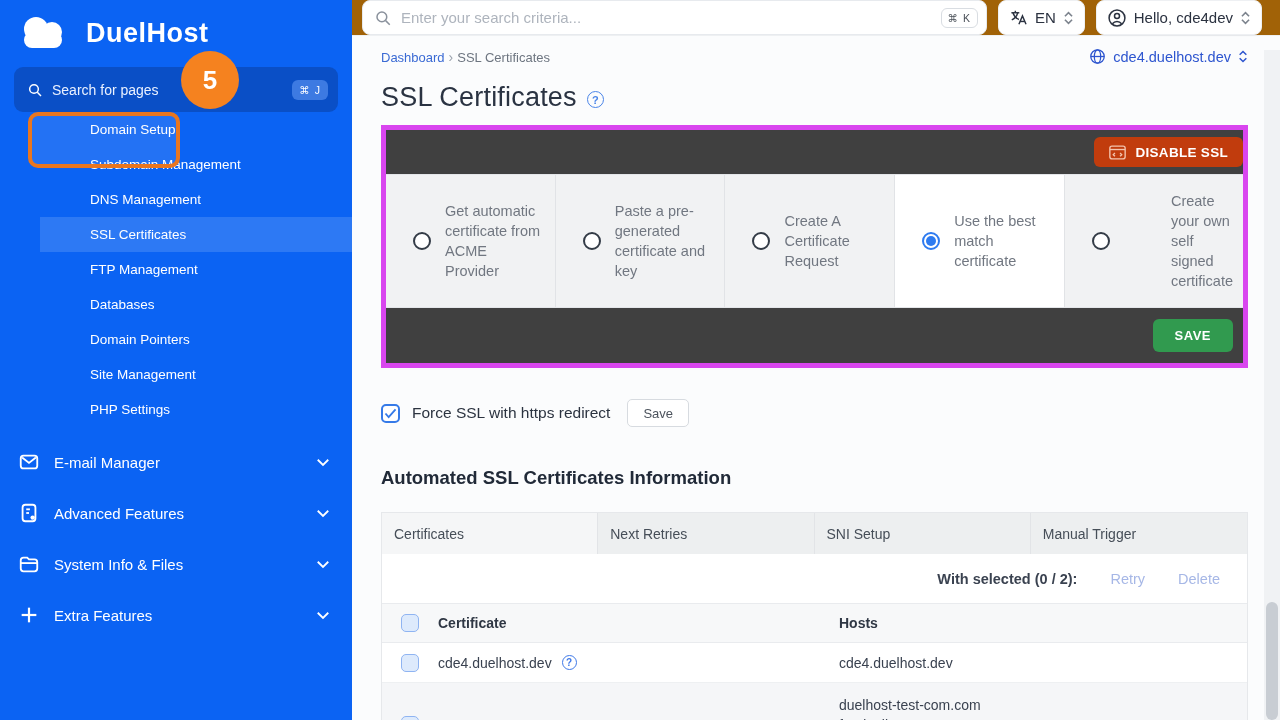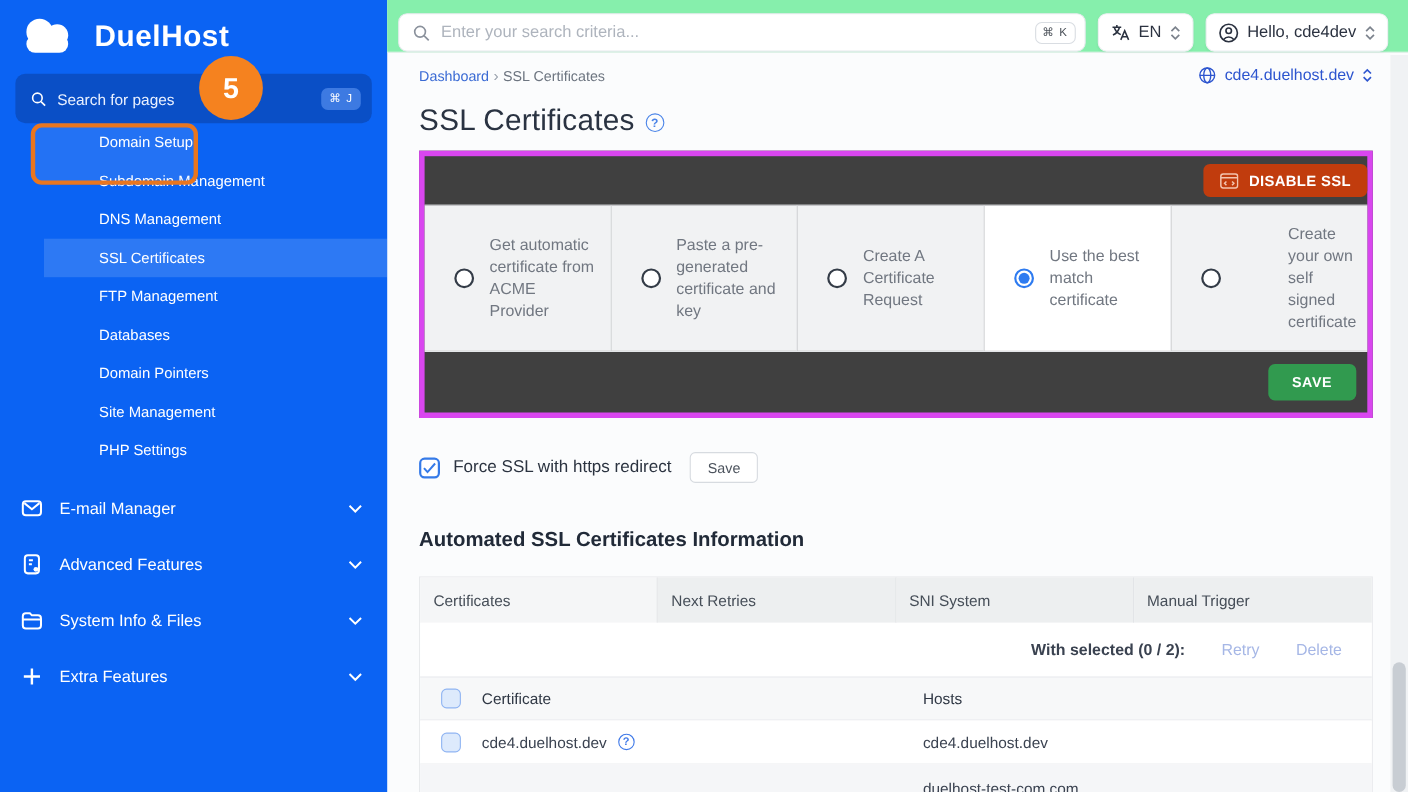--- a/index.html
+++ b/index.html
@@ -51,22 +51,22 @@
   .nav-row {
     display:flex; align-items:center; height:50px; padding:0 20px 0 18px;
     cursor:pointer; margin-top:1px;
   }
   .nav-row .lbl { margin-left:14px; font-size:15px; flex:1; }
   .nav-rows { margin-top:10px; }
 
   
   .main { flex:1; display:flex; flex-direction:column; position:relative; }
   .topbar {
-    height:50px; background:#86efac; border-bottom:1px solid #eef0f2;
-    display:flex; align-items:center; padding:12px 18px 0 10px; gap:11px;
+    height:50px; background:#a16207; border-bottom:1px solid #eef0f2;
+    display:flex; align-items:center; padding:0 18px 0 10px; gap:11px;
   }
   .top-search {
     flex:1; height:35px; border:1px solid #e7eaee; border-radius:8px;
     background:#fff; display:flex; align-items:center; padding:0 8px 0 11px;
   }
   .top-search input {
     border:none; outline:none; flex:1; font-size:15px; color:#3a4250;
     margin-left:9px; font-family:inherit; background:transparent;
   }
   .top-search input::placeholder { color:#aeb4bd; }
@@ -162,21 +162,21 @@
   .withsel-row {
     height:49px; display:flex; align-items:center; justify-content:flex-end;
     padding-right:27px; gap:33px; background:#fff;
   }
   .withsel-label { font-size:14.5px; font-weight:700; color:#3a4250; }
   .link-muted { font-size:14.5px; color:#a6b7e6; cursor:pointer; }
 
   .grid-table { width:100%; }
   .g-row { display:grid; grid-template-columns:56px 401px 1fr; align-items:center; }
   .g-head { background:#f7f8f9; border-top:1px solid #e9ebee; border-bottom:1px solid #e9ebee; height:40px; }
-  .g-head .col-h { font-size:14px; font-weight:400; color:#2f3744; }
+  .g-head .col-h { font-size:14px; font-weight:700; color:#2f3744; }
   .cb-cell { display:flex; justify-content:center; }
   .cb-table {
     width:18px; height:18px; background:#ddeafc; border:1.5px solid #8fb4f2;
     border-radius:5px; cursor:pointer;
   }
   .g-data1 { height:40px; background:#fff; border-bottom:1px solid #eef0f2; }
   .cert-cell { display:flex; align-items:center; gap:10px; font-size:14px; color:#3a4250; }
   .row-help {
     width:15px; height:15px; border:1.4px solid #3f79e8; border-radius:50%;
     color:#3f79e8; font-size:10px; font-weight:700; display:flex;
@@ -430,21 +430,21 @@
       <span class="force-label">Force SSL with https redirect</span>
       <button class="btn-plain">Save</button>
     </div>
 
     <h2 class="section-title">Automated SSL Certificates Information</h2>
 
     <div class="tables">
       <div class="tabs-row">
         <div class="tab-cell active">Certificates</div>
         <div class="tab-cell">Next Retries</div>
-        <div class="tab-cell">SNI System</div>
+        <div class="tab-cell">SNI Setup</div>
         <div class="tab-cell">Manual Trigger</div>
       </div>
 
       <div class="withsel-row">
         <span class="withsel-label">With selected (0 / 2):</span>
         <span class="link-muted">Retry</span>
         <span class="link-muted">Delete</span>
       </div>
 
       <div class="grid-table">

